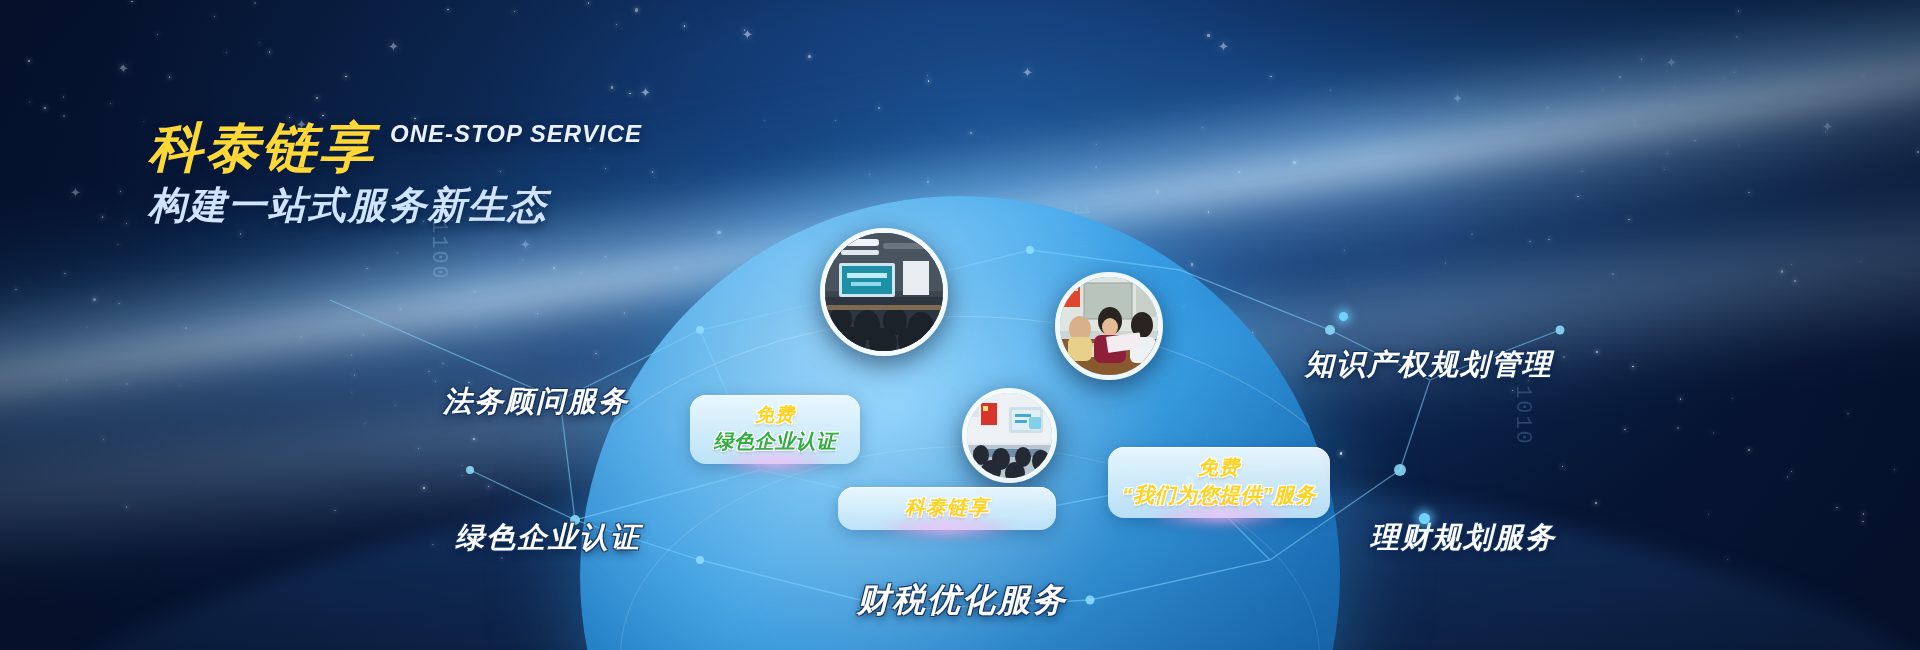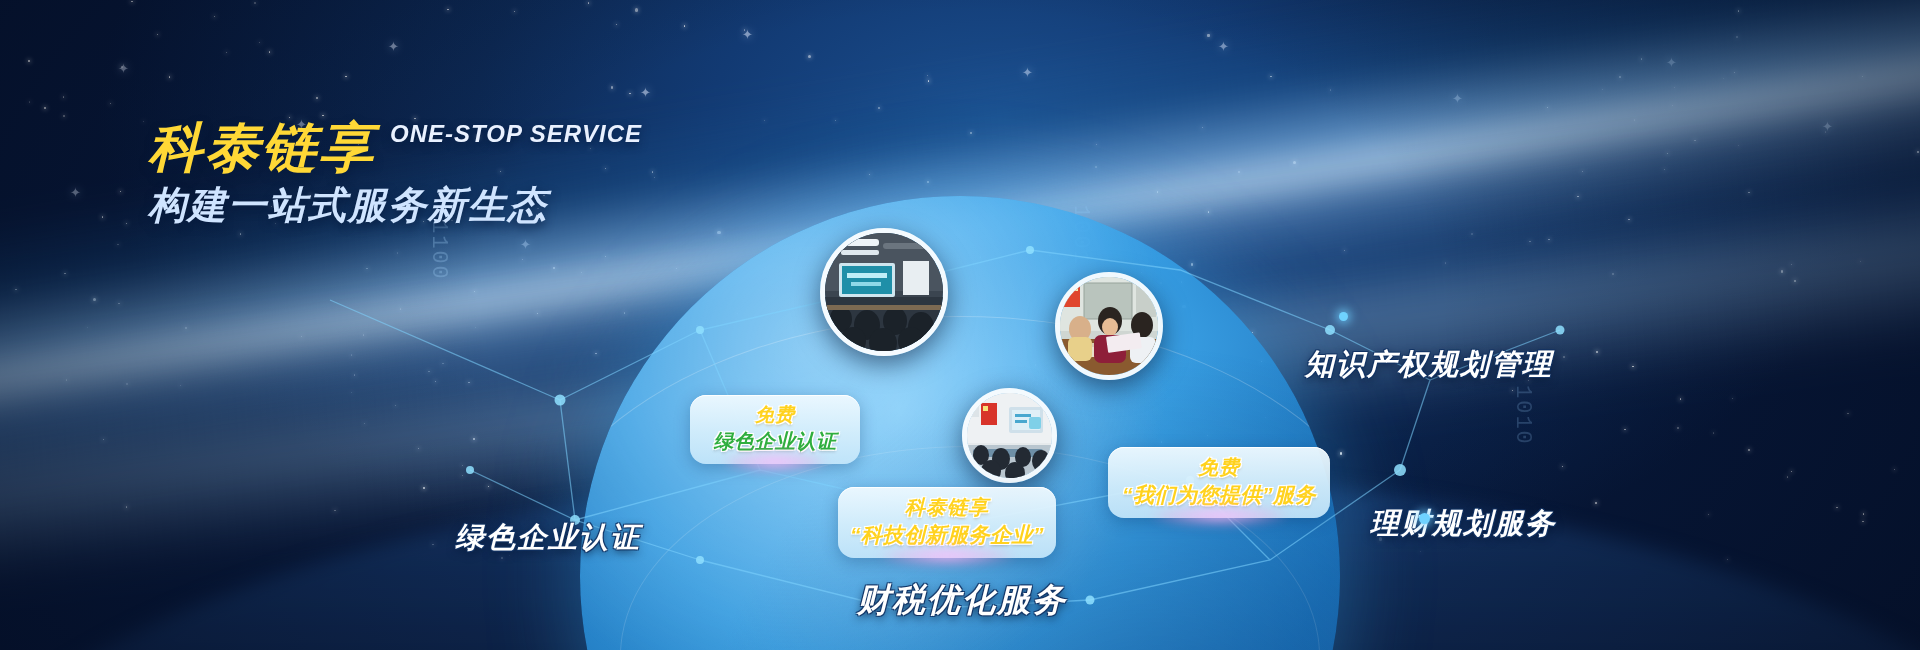--- a/index.html
+++ b/index.html
@@ -530,40 +530,40 @@
   </div>
 
   <div class="badge" style="left:690px;top:395px;width:170px;">
     <div class="b1" style="font-size:19px;">免费</div>
     <div class="b2" style="font-size:20px;color:#2fae3e;">绿色企业认证</div>
     <div class="badge-glow"></div>
   </div>
 
   <div class="badge" style="left:838px;top:487px;width:218px;">
     <div class="b1" style="font-size:20px;">科泰链享</div>
-    <div class="b2" style="font-size:21px;color:#ffd21e;">“科技创新服务企业”</div>
     <div class="badge-glow"></div>
   </div>
 
   <div class="badge" style="left:1108px;top:447px;width:222px;">
     <div class="b1" style="font-size:20px;">免费</div>
     <div class="b2" style="font-size:21px;color:#ffd21e;">“我们为您提供”服务</div>
     <div class="badge-glow"></div>
   </div>
 
   <div class="headline">
     <div class="hl-row">
       <div class="hl-cn">科泰链享</div>
       <div class="hl-en">ONE-STOP SERVICE</div>
     </div>
     <div class="hl-sub">构建一站式服务新生态</div>
   </div>
 
 
+  <div class="svc" style="left:443px;top:382px;">法务顾问服务</div>
   <div class="svc" style="left:455px;top:518px;">绿色企业认证</div>
   <div class="svc big" style="left:857px;top:578px;">财税优化服务</div>
   <div class="svc" style="left:1305px;top:345px;">知识产权规划管理</div>
-  <div class="svc" style="left:1370px;top:504px;">理财规划服务</div>
+  <div class="svc" style="left:1370px;top:518px;">理财规划服务</div>
 
   <div class="node" style="left:1419px;top:513px;width:11px;height:11px;"></div>
   <div class="node" style="left:1339px;top:312px;width:9px;height:9px;"></div>
 
 </div>
 
 </body></html>

